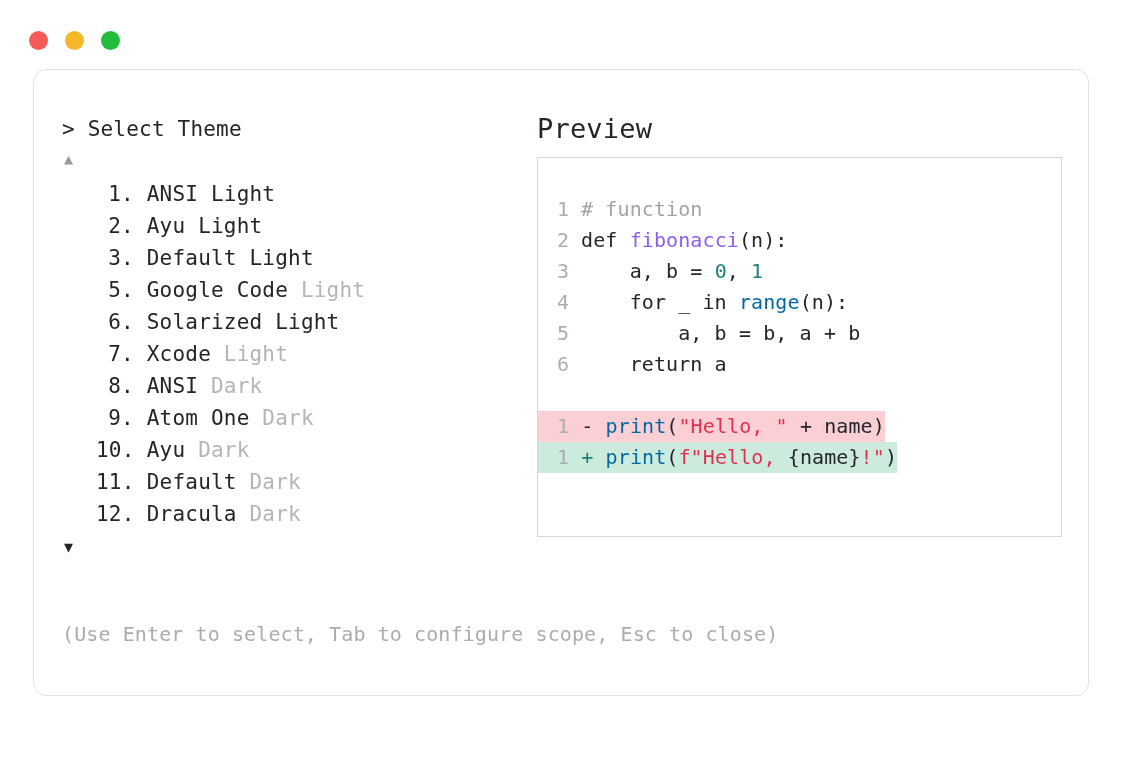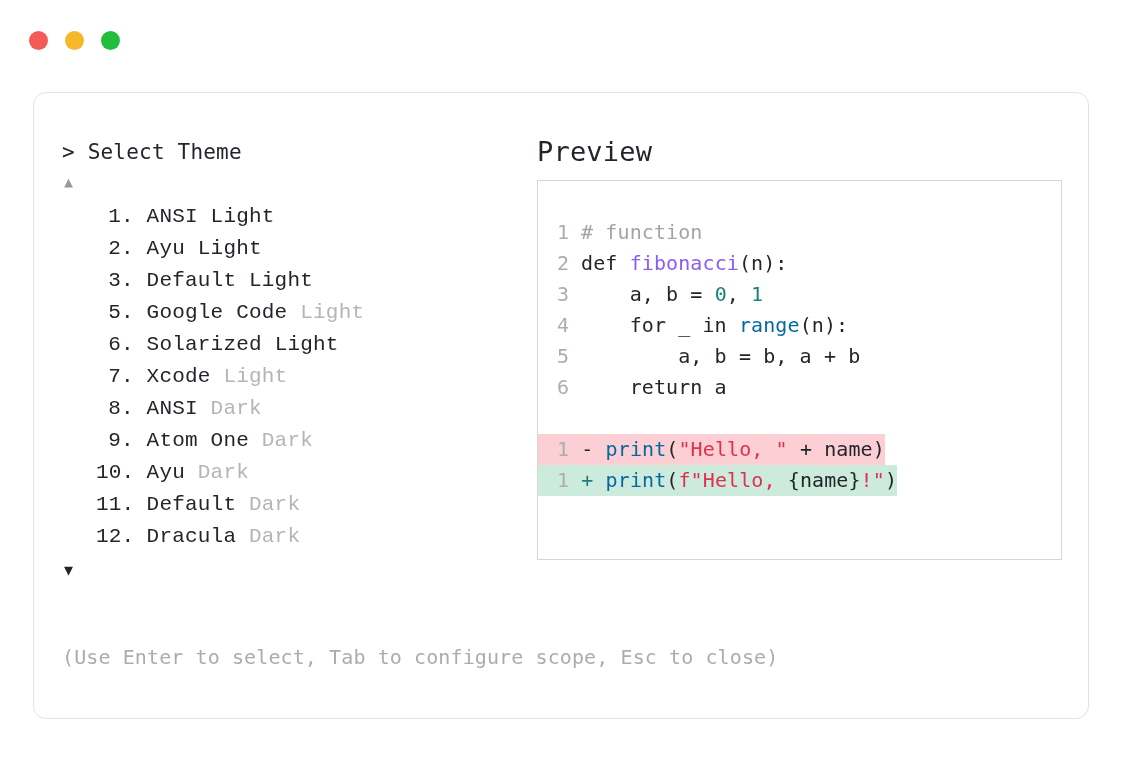--- a/index.html
+++ b/index.html
@@ -32,21 +32,21 @@
     display: block;
   }
   .dot-red    { background: #F45B56; }
   .dot-yellow { background: #F5B82A; }
   .dot-green  { background: #23BD3E; }
 
   
   .card {
     position: absolute;
     left: 33px;
-    top: 92px;
+    top: 69px;
     width: 1056px;
     height: 627px;
     box-sizing: border-box;
     border: 1px solid #E3E3E3;
     border-radius: 13px;
     background: #ffffff;
   }
 
   .card-inner {
     position: relative;
@@ -77,21 +77,20 @@
     margin-top: 6px;
     margin-left: 2px;
   }
   .scroll-arrow.up   { color: #9A9A9A; }
   .scroll-arrow.down { color: #22262B; }
 
   .theme-list {
     margin-top: 8px;
     list-style: none;
     padding: 0;
-    font-family: Liberation Mono, monospace;
   }
 
   .theme-row {
     position: relative;
     height: 32px;
     line-height: 32px;
     font-size: 21px;
     color: #22262B;
     white-space: pre;
     letter-spacing: 0.2px;

